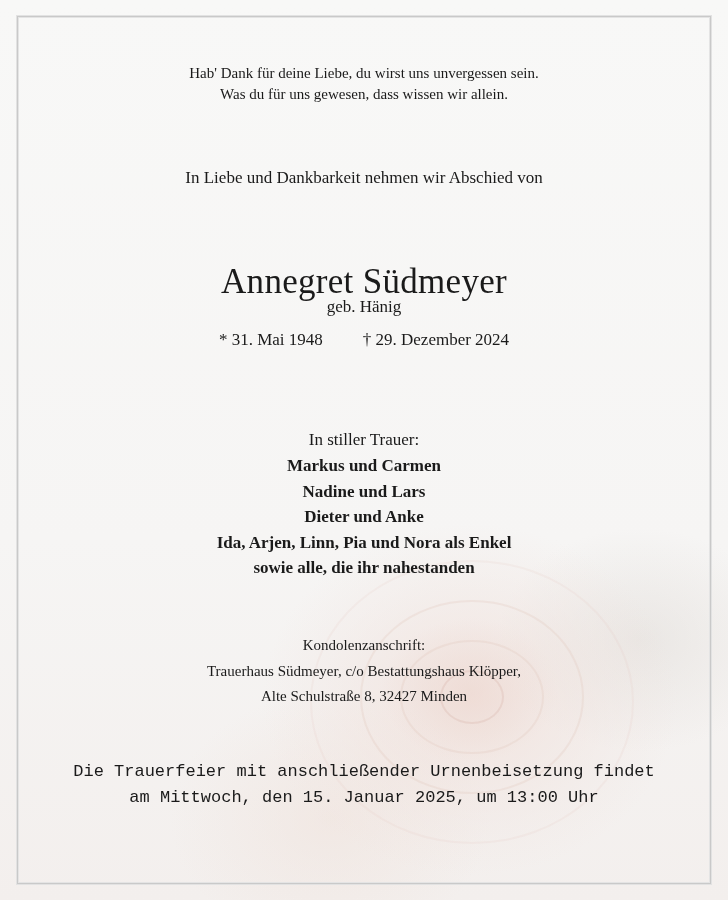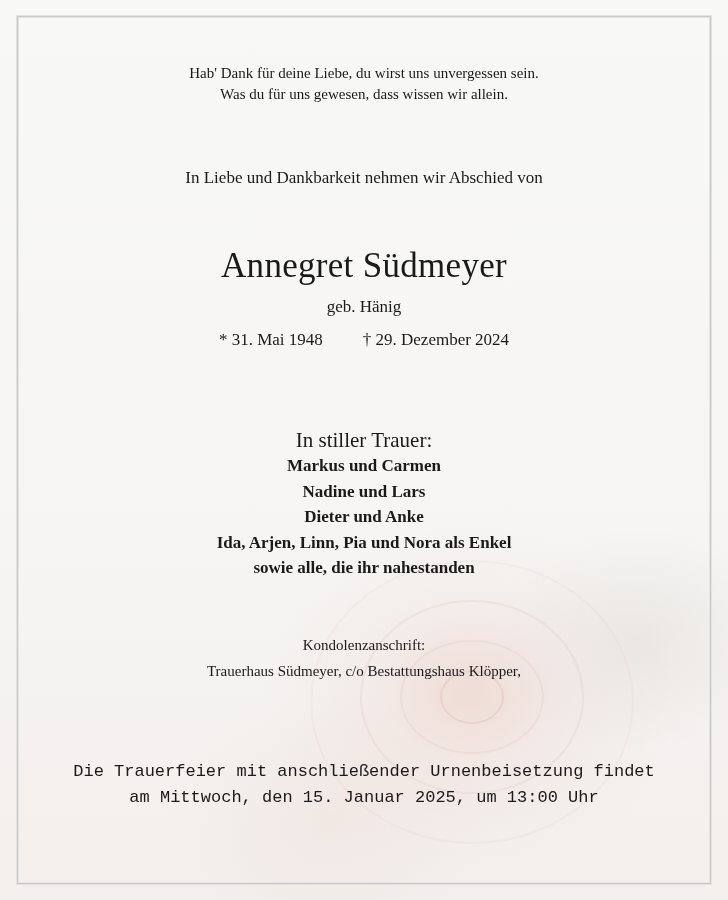--- a/index.html
+++ b/index.html
@@ -27,26 +27,26 @@
     border: 1px solid #c9c9c9;
     box-shadow: inset 0 0 0 1px #e4e4e4, 0 0 0 1px #e2e2e2;
   }
   .content {
     position: absolute; left: 0; right: 0; top: 0;
     text-align: center;
   }
   .line { display: block; white-space: nowrap; }
   .motto { position: absolute; left: 0; right: 0; top: 63px; font-size: 15px; line-height: 21px; }
   .intro { position: absolute; left: 0; right: 0; top: 167px; font-size: 17px; line-height: 22px; }
-  .name { position: absolute; left: 0; right: 0; top: 244px; font-size: 35px; line-height: 44px; letter-spacing: 0.3px; }
+  .name { position: absolute; left: 0; right: 0; top: 260px; font-size: 35px; line-height: 44px; letter-spacing: 0.3px; }
   .born { position: absolute; left: 0; right: 0; top: 296px; font-size: 17px; line-height: 22px; }
   .dates { position: absolute; left: 0; right: 0; top: 329px; font-size: 17px; line-height: 22px; }
   .dates span.d { display: inline-block; }
   .dates .gap { display: inline-block; width: 40px; }
-  .mourn-head { position: absolute; left: 0; right: 0; top: 427px; font-size: 21px; line-height: 26px; }
+  .mourn-head { position: absolute; left: 0; right: 0; top: 427px; font-size: 17px; line-height: 26px; }
   .mourners { position: absolute; left: 0; right: 0; top: 453px; font-size: 17px; line-height: 25.5px; font-weight: bold; }
   .condol { position: absolute; left: 0; right: 0; top: 633px; font-size: 15px; line-height: 25.5px; }
   .service { position: absolute; left: 0; right: 0; top: 759px; font-size: 17px; line-height: 25.5px; font-family: Liberation Mono, monospace; }
 </style>
 </head>
 <body>
 
 <div class="paper">
   <div class="rose-petal" style="left:400px;top:640px;width:140px;height:110px;"></div>
   <div class="rose-petal" style="left:360px;top:600px;width:220px;height:190px;"></div>
@@ -75,19 +75,20 @@
     <span class="line">Markus und Carmen</span>
     <span class="line">Nadine und Lars</span>
     <span class="line">Dieter und Anke</span>
     <span class="line">Ida, Arjen, Linn, Pia und Nora als Enkel</span>
     <span class="line">sowie alle, die ihr nahestanden</span>
   </div>
 
   <div class="condol">
     <span class="line">Kondolenzanschrift:</span>
     <span class="line">Trauerhaus Südmeyer, c/o Bestattungshaus Klöpper,</span>
+    <span class="line">Alte Schulstraße 8, 32427 Minden</span>
   </div>
 
   <div class="service">
     <span class="line">Die Trauerfeier mit anschließender Urnenbeisetzung findet</span>
     <span class="line">am Mittwoch, den 15. Januar 2025, um 13:00 Uhr</span>
   </div>
 </div>
 
 </body></html>

